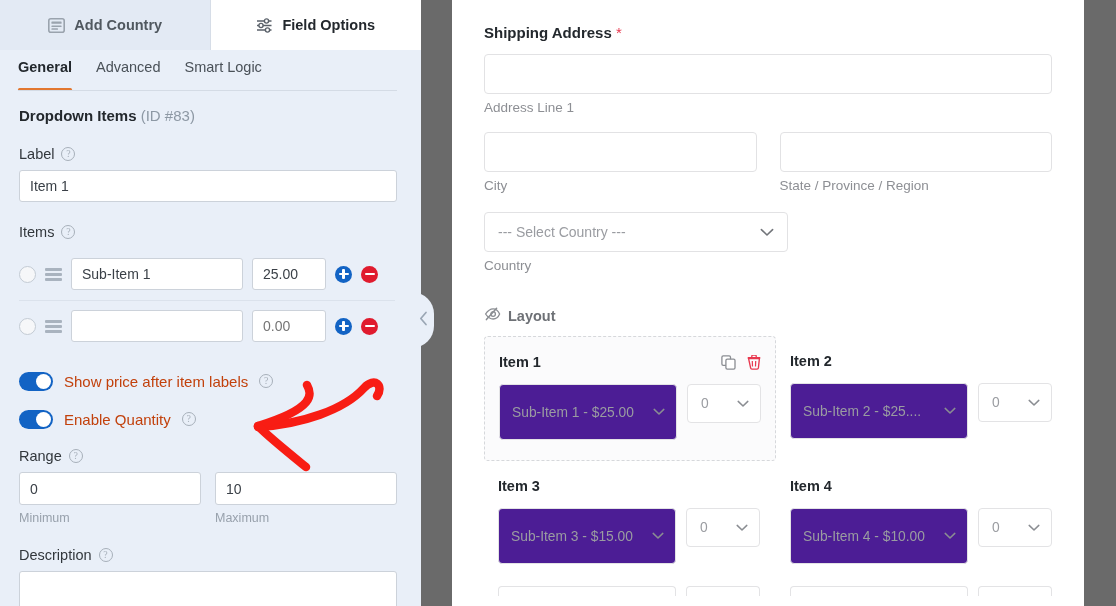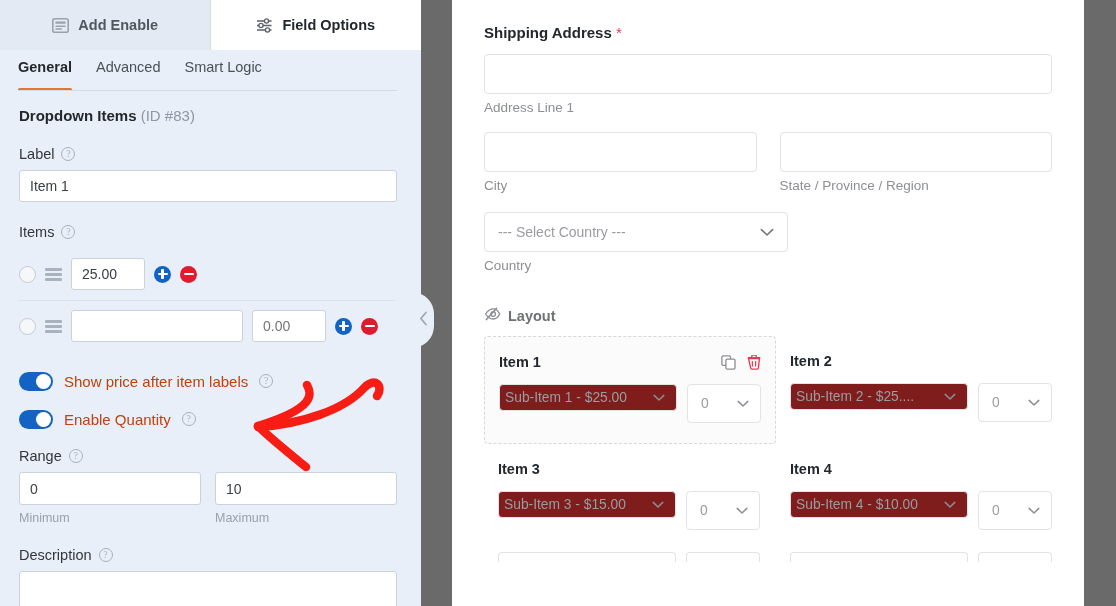--- a/index.html
+++ b/index.html
@@ -220,24 +220,24 @@
   .cell-head {
     display: flex; align-items: center; justify-content: space-between;
     margin-bottom: 13px; height: 18px;
   }
   .cell-title { font-size: 14.5px; font-weight: bold; color: #23282d; }
   .cell-actions { display: flex; align-items: center; gap: 11px; }
   .cell-actions span { cursor: pointer; display: inline-flex; }
 
   .cell-controls { display: flex; gap: 10px; }
   .sel-item {
-    width: 178px; height: 27px;
-    border: 1px solid #e3e3e5; border-radius: 4px; background: #7f1d1d;
+    width: 178px; height: 56px;
+    border: 1px solid #e3e3e5; border-radius: 4px; background: #4c1d95;
     display: flex; align-items: center; justify-content: space-between;
-    padding: 0 11px 0 5px;
+    padding: 0 11px 0 12px;
     font-size: 13.8px; color: #9a9ca1;
     white-space: nowrap; overflow: hidden;
   }
   .sel-qty {
     width: 74px; height: 39px;
     border: 1px solid #e3e3e5; border-radius: 4px; background: #fff;
     display: flex; align-items: center; justify-content: space-between;
     padding: 0 11px 0 13px;
     font-size: 13.8px; color: #9a9ca1;
   }
@@ -265,21 +265,21 @@
     <div id="panel-tabs">
       <div class="panel-tab inactive">
         <span class="tabicon">
           <svg width="17" height="15" viewBox="0 0 17 15">
             <rect x="0.8" y="0.8" width="15.4" height="13.4" rx="2" fill="none" stroke="#9aa3ad" stroke-width="1.6"></rect>
             <rect x="3.4" y="3.4" width="10.2" height="2.4" rx="0.6" fill="#9aa3ad"></rect>
             <rect x="3.4" y="7.6" width="10.2" height="1.5" rx="0.6" fill="#9aa3ad"></rect>
             <rect x="3.4" y="10.3" width="6.6" height="1.5" rx="0.6" fill="#9aa3ad"></rect>
           </svg>
         </span>
-        <span>Add Enable</span>
+        <span>Add Country</span>
       </div>
       <div class="panel-tab active">
         <span class="tabicon">
           <svg width="17" height="15" viewBox="0 0 17 15">
             <line x1="1" y1="3" x2="15.5" y2="3" stroke="#5a6element" stroke-width="1.5" style="stroke:#5a616a"></line>
             <line x1="1" y1="7.5" x2="15.5" y2="7.5" stroke="#5a616a" stroke-width="1.5"></line>
             <line x1="1" y1="12" x2="15.5" y2="12" stroke="#5a616a" stroke-width="1.5"></line>
             <circle cx="10.5" cy="3" r="2.1" fill="#fff" stroke="#5a616a" stroke-width="1.4"></circle>
             <circle cx="5" cy="7.5" r="2.1" fill="#fff" stroke="#5a616a" stroke-width="1.4"></circle>
             <circle cx="11.5" cy="12" r="2.1" fill="#fff" stroke="#5a616a" stroke-width="1.4"></circle>
@@ -322,20 +322,21 @@
       </div>
 
       <div>
         <div class="item-row">
           <span class="radio-dot"></span>
           <span class="drag-handle">
               <i></i>
               <i></i>
               <i></i>
             </span>
+          <input class="txt-input item-name-input" value="Sub-Item 1" style="">
           <input class="txt-input item-price-input" value="25.00" style="">
           <span class="circ-btn add"></span>
           <span class="circ-btn remove"></span>
         </div>
         <div class="item-row">
           <span class="radio-dot"></span>
           <span class="drag-handle">
               <i></i>
               <i></i>
               <i></i>

